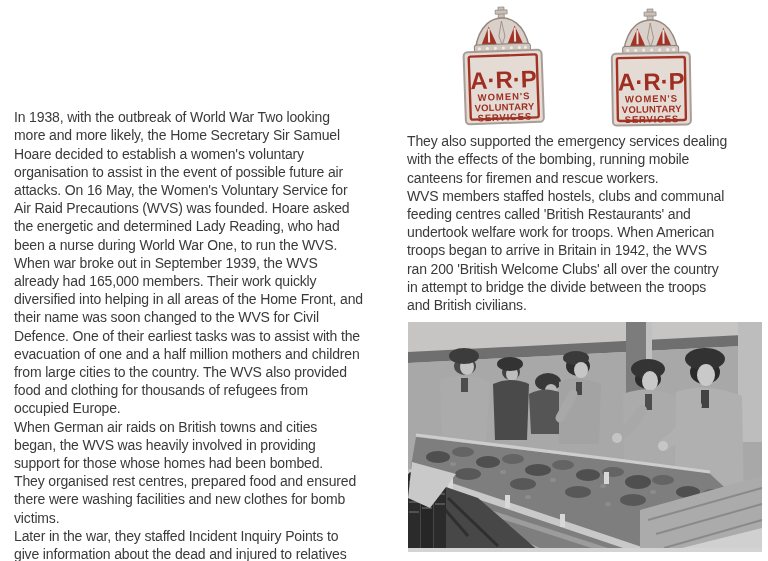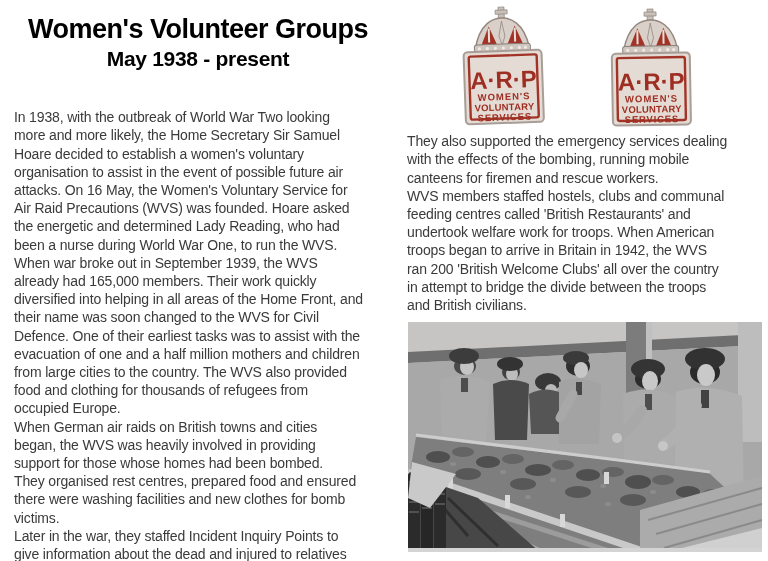--- a/index.html
+++ b/index.html
@@ -17,24 +17,20 @@
   .badge-2{left:607px;top:8px;transform:rotate(-1deg);}
   .photo{position:absolute;left:408px;top:322px;width:354px;height:230px;
          background:#b4b4b4;overflow:hidden;}
   svg{display:block;}
 </style>
 </head>
 <body>
 
 <div class="page">
 
-  <div class="header">
-    <h1>Women's Volunteer Groups</h1>
-    <h2>May 1938 - present</h2>
-  </div>
 
   <div class="badge badge-1">
     <svg width="90" height="120" viewBox="0 0 90 120">
 
       <rect x="41" y="1" width="6" height="11" fill="#c9c0b9" stroke="#8a817b" stroke-width="0.7"></rect>
       <rect x="38" y="4" width="12" height="4" fill="#c9c0b9" stroke="#8a817b" stroke-width="0.7"></rect>
 
       <path d="M17,42 C22,16 36,12 44,12 C52,12 66,16 71,42 Z" fill="#d9d0c9" stroke="#95887f" stroke-width="1.5"></path>
       <path d="M23,39 L31,20 L39,39 Z" fill="#a23427"></path>
       <path d="M49,39 L57,20 L65,39 Z" fill="#a23427"></path>

